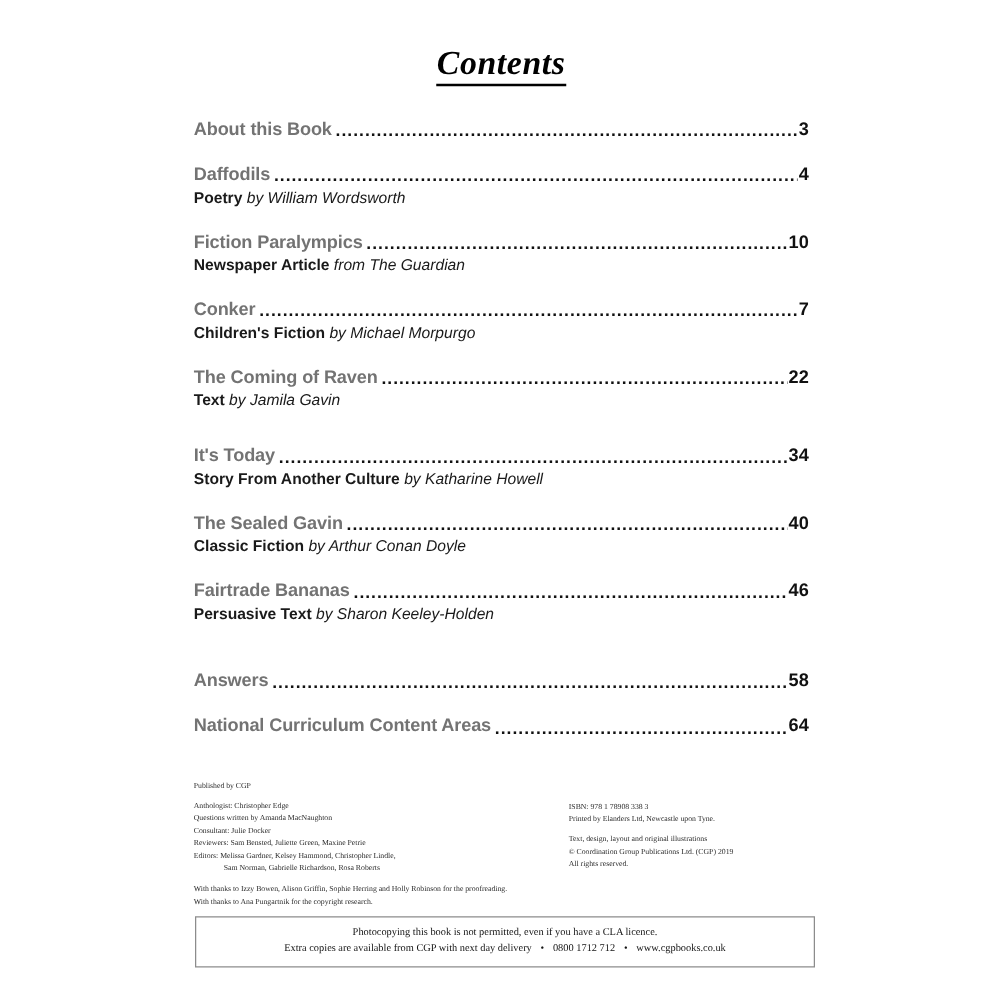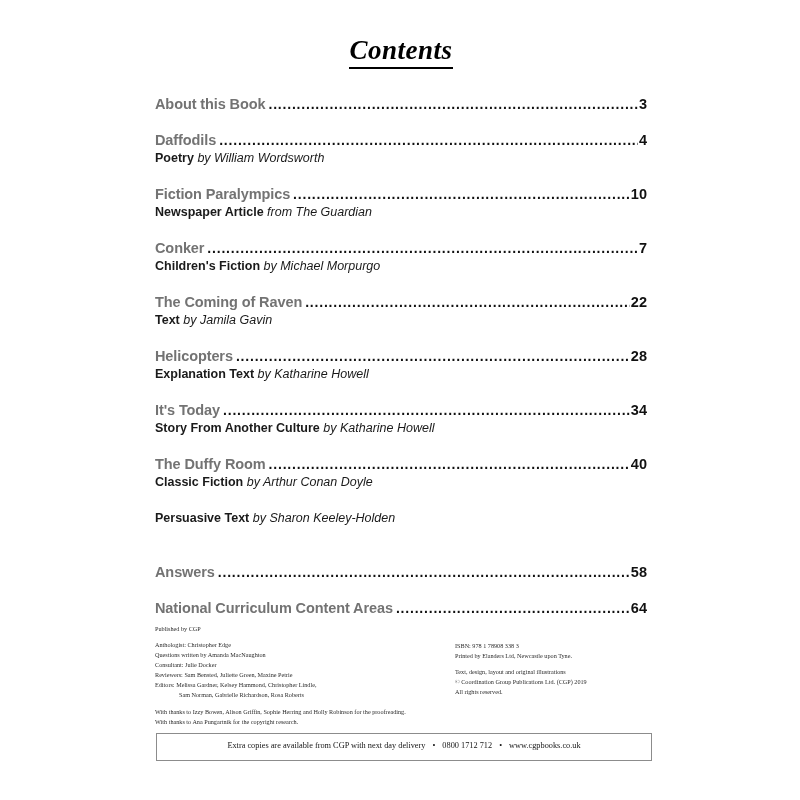--- a/index.html
+++ b/index.html
@@ -210,57 +210,52 @@
           <span class="entry-title">The Coming of Raven</span>
           <span class="leader"></span>
           <span class="entry-page">22</span>
         </div>
         <div class="entry-sub">
           <span class="genre">Text</span><span class="by"> by Jamila Gavin</span>
         </div>
       </div>
       <div class="spacer-lg"></div>
 
-      <div class="entry">
-        <div class="entry-line">
-          <span class="entry-title">Helicopters</span>
-          <span class="leader"></span>
-          <span class="entry-page">28</span>
-        </div>
-        <div class="entry-sub">
-          <span class="genre">Explanation Text</span><span class="by"> by Katharine Howell</span>
-        </div>
-      </div>
       <div class="spacer-lg"></div>
 
       <div class="entry">
         <div class="entry-line">
           <span class="entry-title">It's Today</span>
           <span class="leader"></span>
           <span class="entry-page">34</span>
         </div>
         <div class="entry-sub">
           <span class="genre">Story From Another Culture</span><span class="by"> by Katharine Howell</span>
         </div>
       </div>
       <div class="spacer-lg"></div>
 
       <div class="entry">
         <div class="entry-line">
-          <span class="entry-title">The Duffy Room</span>
+          <span class="entry-title">The Sealed Gavin</span>
           <span class="leader"></span>
           <span class="entry-page">40</span>
         </div>
         <div class="entry-sub">
           <span class="genre">Classic Fiction</span><span class="by"> by Arthur Conan Doyle</span>
         </div>
       </div>
       <div class="spacer-lg"></div>
 
       <div class="entry">
+        <div class="entry-line">
+          <span class="entry-title">Fairtrade Bananas</span>
+          <span class="leader"></span>
+          <span class="entry-page">46</span>
+        </div>
         <div class="entry-sub">
           <span class="genre">Persuasive Text</span><span class="by"> by Sharon Keeley-Holden</span>
         </div>
       </div>
       <div class="spacer-lg"></div>
 
       <div class="spacer-lg"></div>
       <div class="spacer-lg"></div>
 
       <div class="entry">
@@ -304,16 +299,17 @@
         <p>All rights reserved.</p>
       </div>
     </div>
     <div class="imprint-thanks">
       <p>With thanks to Izzy Bowen, Alison Griffin, Sophie Herring and Holly Robinson for the proofreading.</p>
       <p>With thanks to Ana Pungartnik for the copyright research.</p>
     </div>
   </div>
 
   <div class="notice">
+    <p>Photocopying this book is not permitted, even if you have a CLA licence.</p>
     <p><span>Extra copies are available from CGP with next day delivery</span><span class="sep">•</span><span>0800 1712 712</span><span class="sep">•</span><span>www.cgpbooks.co.uk</span></p>
   </div>
 
 </div>
 
 </body></html>

